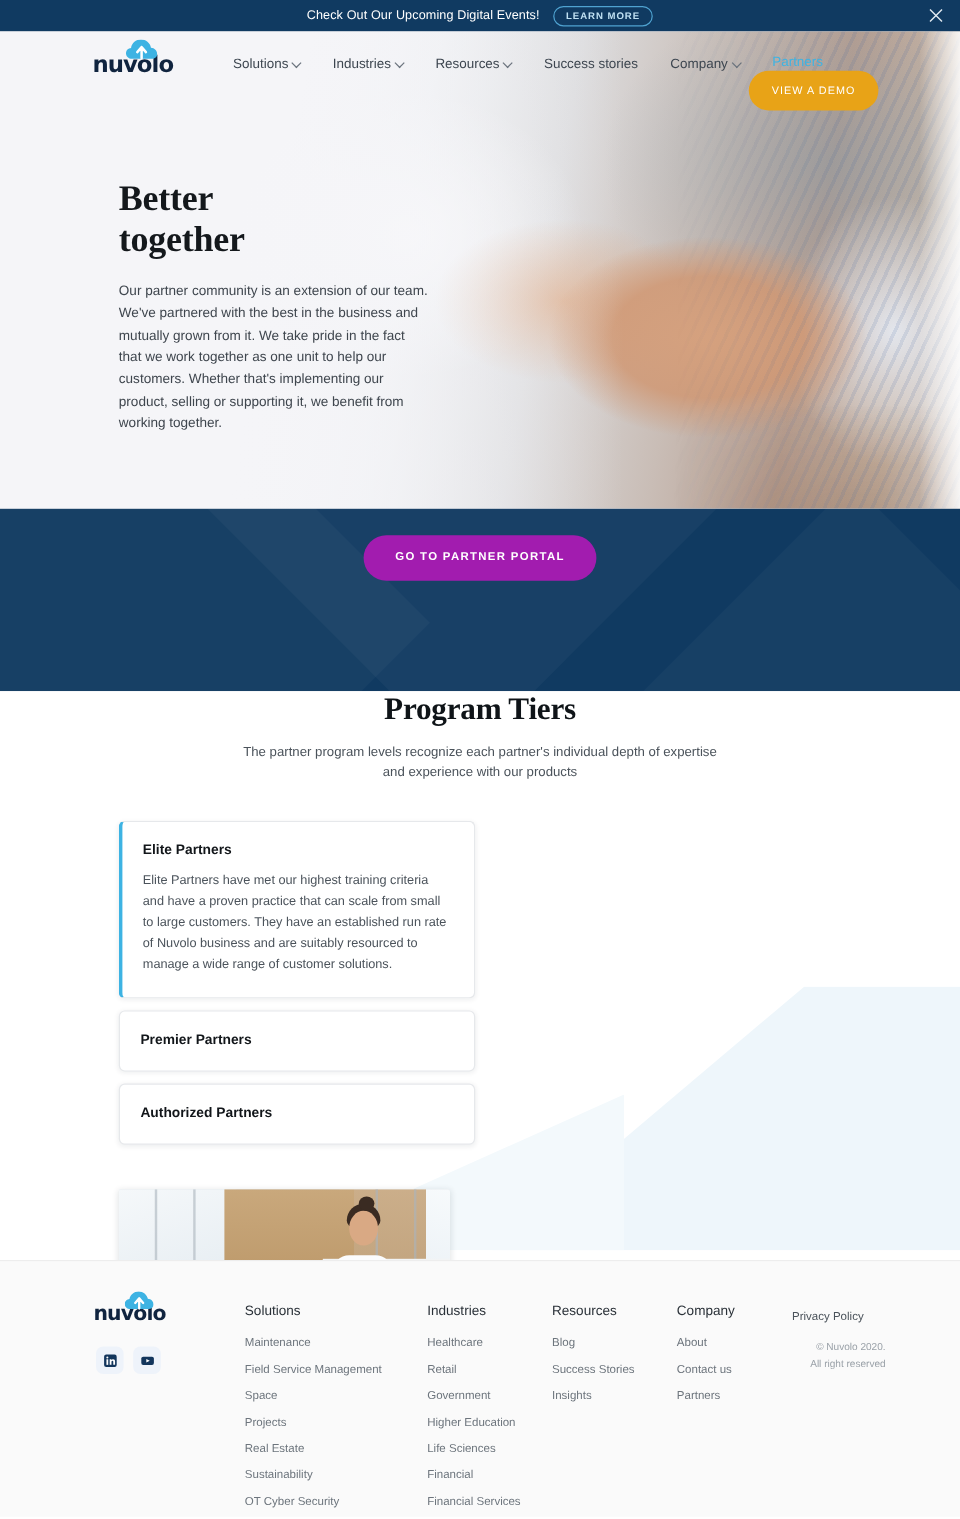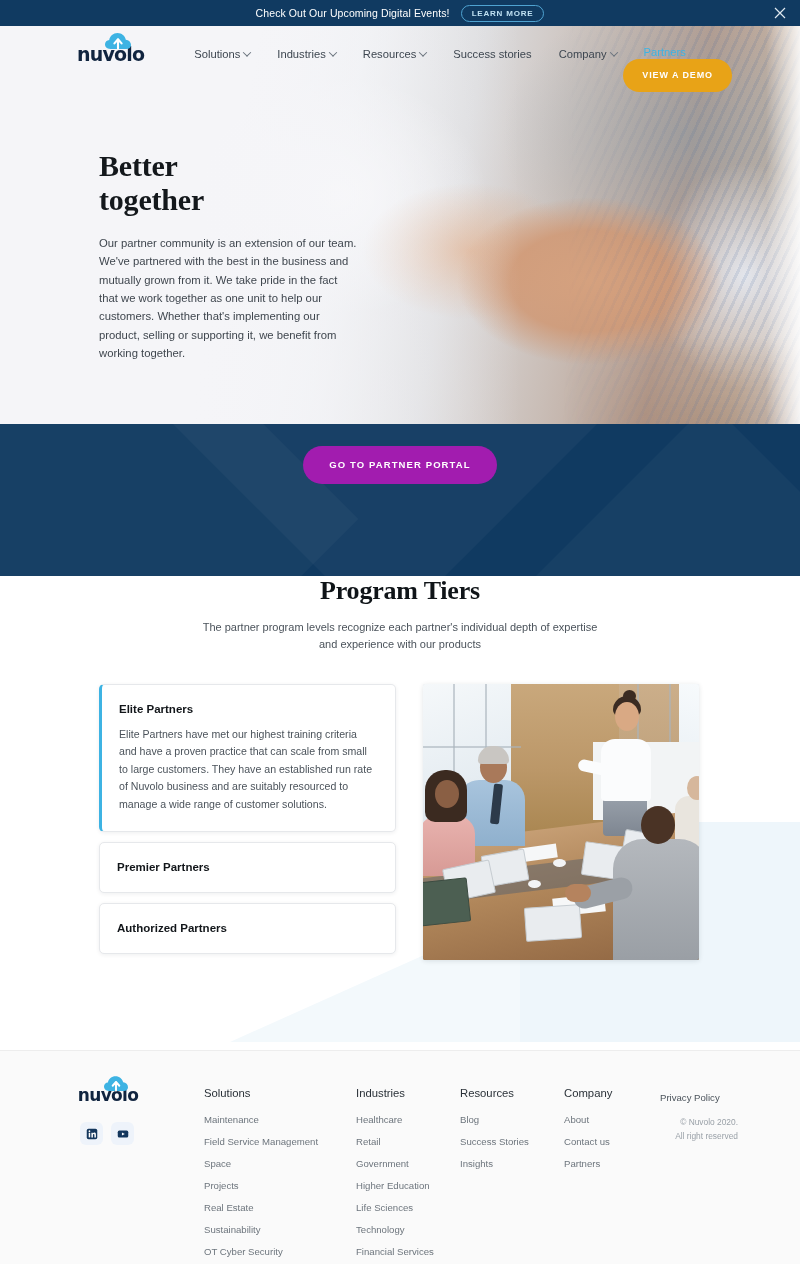--- a/index.html
+++ b/index.html
@@ -98,21 +98,21 @@
   .nav-link .chev {
     display:inline-block; width:6px; height:6px;
     border-right:1.2px solid #6a737d; border-bottom:1.2px solid #6a737d;
     transform: rotate(45deg) translate(-1px,-1px);
   }
   .nav-link.active { color: #3DB3E3; border-bottom: 1.5px solid #3DB3E3; padding-bottom: 3px; }
   .demo-btn {
     position: absolute; right: 68px; top: 33px;
     background: #E8A317; color: #ffffff;
     border: none; border-radius: 20px;
-    font-size: 9px; font-weight: bold; letter-spacing: .9px;
+    font-size: 9px; font-weight: normal; letter-spacing: .9px;
     padding: 12px 19px; cursor: pointer; line-height: 1; text-align: right;
   }
 
   
   .hero-copy { position: absolute; left: 99px; top: 123px; width: 258px; z-index: 20; }
   .hero-title {
     font-family: "Liberation Serif", serif;
     font-size: 30px; line-height: 1.12; color: #14181c; font-weight: bold;
     letter-spacing: -.2px;
   }
@@ -172,21 +172,21 @@
     font-family: "Liberation Serif", serif;
     font-size: 26px; font-weight: bold; color: #0f1418; letter-spacing: -.2px;
   }
   .tiers-sub {
     margin: 13px auto 0 auto; width: 400px;
     font-size: 11px; line-height: 1.58; color: #4b535b;
   }
   .tiers-body {
     position: relative; z-index: 2;
     margin-top: 30px; padding-left: 99px;
-    display: flex; gap: 27px; align-items: flex-start;
+    display: flex; gap: 27px; align-items: flex-start; flex-direction: column;
   }
   .accordion { width: 297px; }
   .acc-item {
     background: #ffffff; border: 1px solid #E6E8EB; border-radius: 5px;
     box-shadow: 0 1px 4px rgba(20,30,45,.07);
     margin-bottom: 10px; cursor: pointer;
     overflow: hidden; position: relative;
   }
   .acc-item.open { border-left: 3px solid #3DB3E3; }
   .acc-head {
@@ -479,21 +479,21 @@
         <div class="f-li">OT Cyber Security</div>
       </div>
 
       <div class="f-col">
         <div class="f-h">Industries</div>
         <div class="f-li">Healthcare</div>
         <div class="f-li">Retail</div>
         <div class="f-li">Government</div>
         <div class="f-li">Higher Education</div>
         <div class="f-li">Life Sciences</div>
-        <div class="f-li">Technology</div>
+        <div class="f-li">Financial</div>
         <div class="f-li">Financial Services</div>
 
       </div>
 
       <div class="f-col">
         <div class="f-h">Resources</div>
         <div class="f-li">Blog</div>
         <div class="f-li">Success Stories</div>
         <div class="f-li">Insights</div>
       </div>

